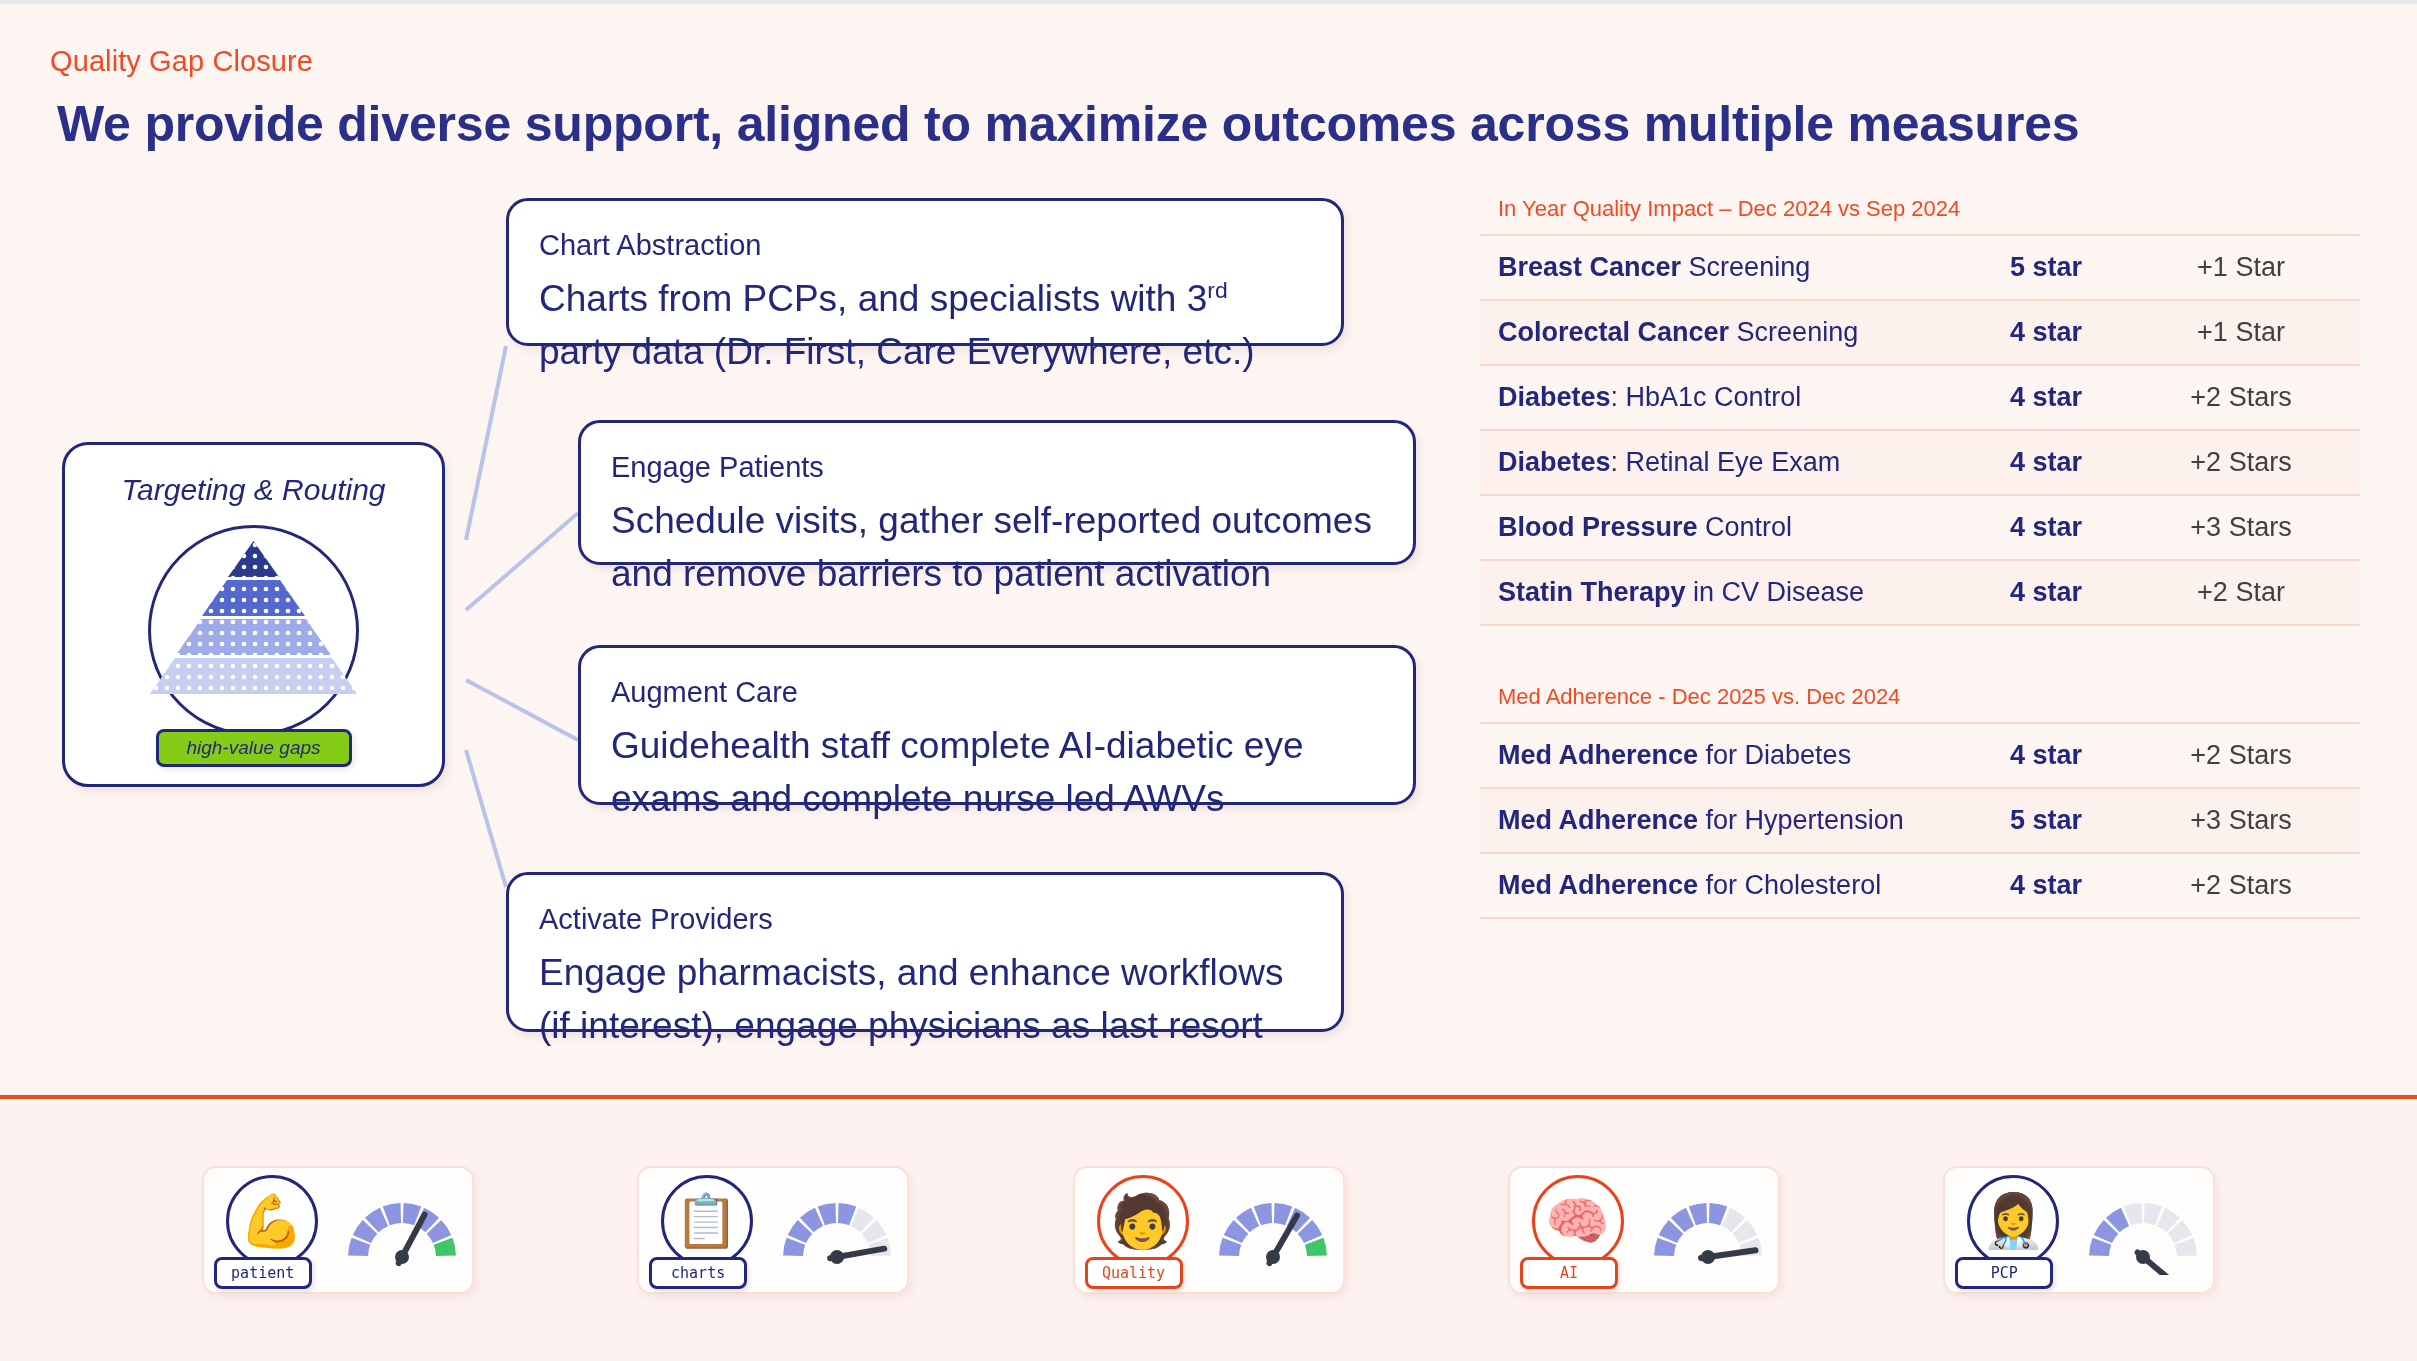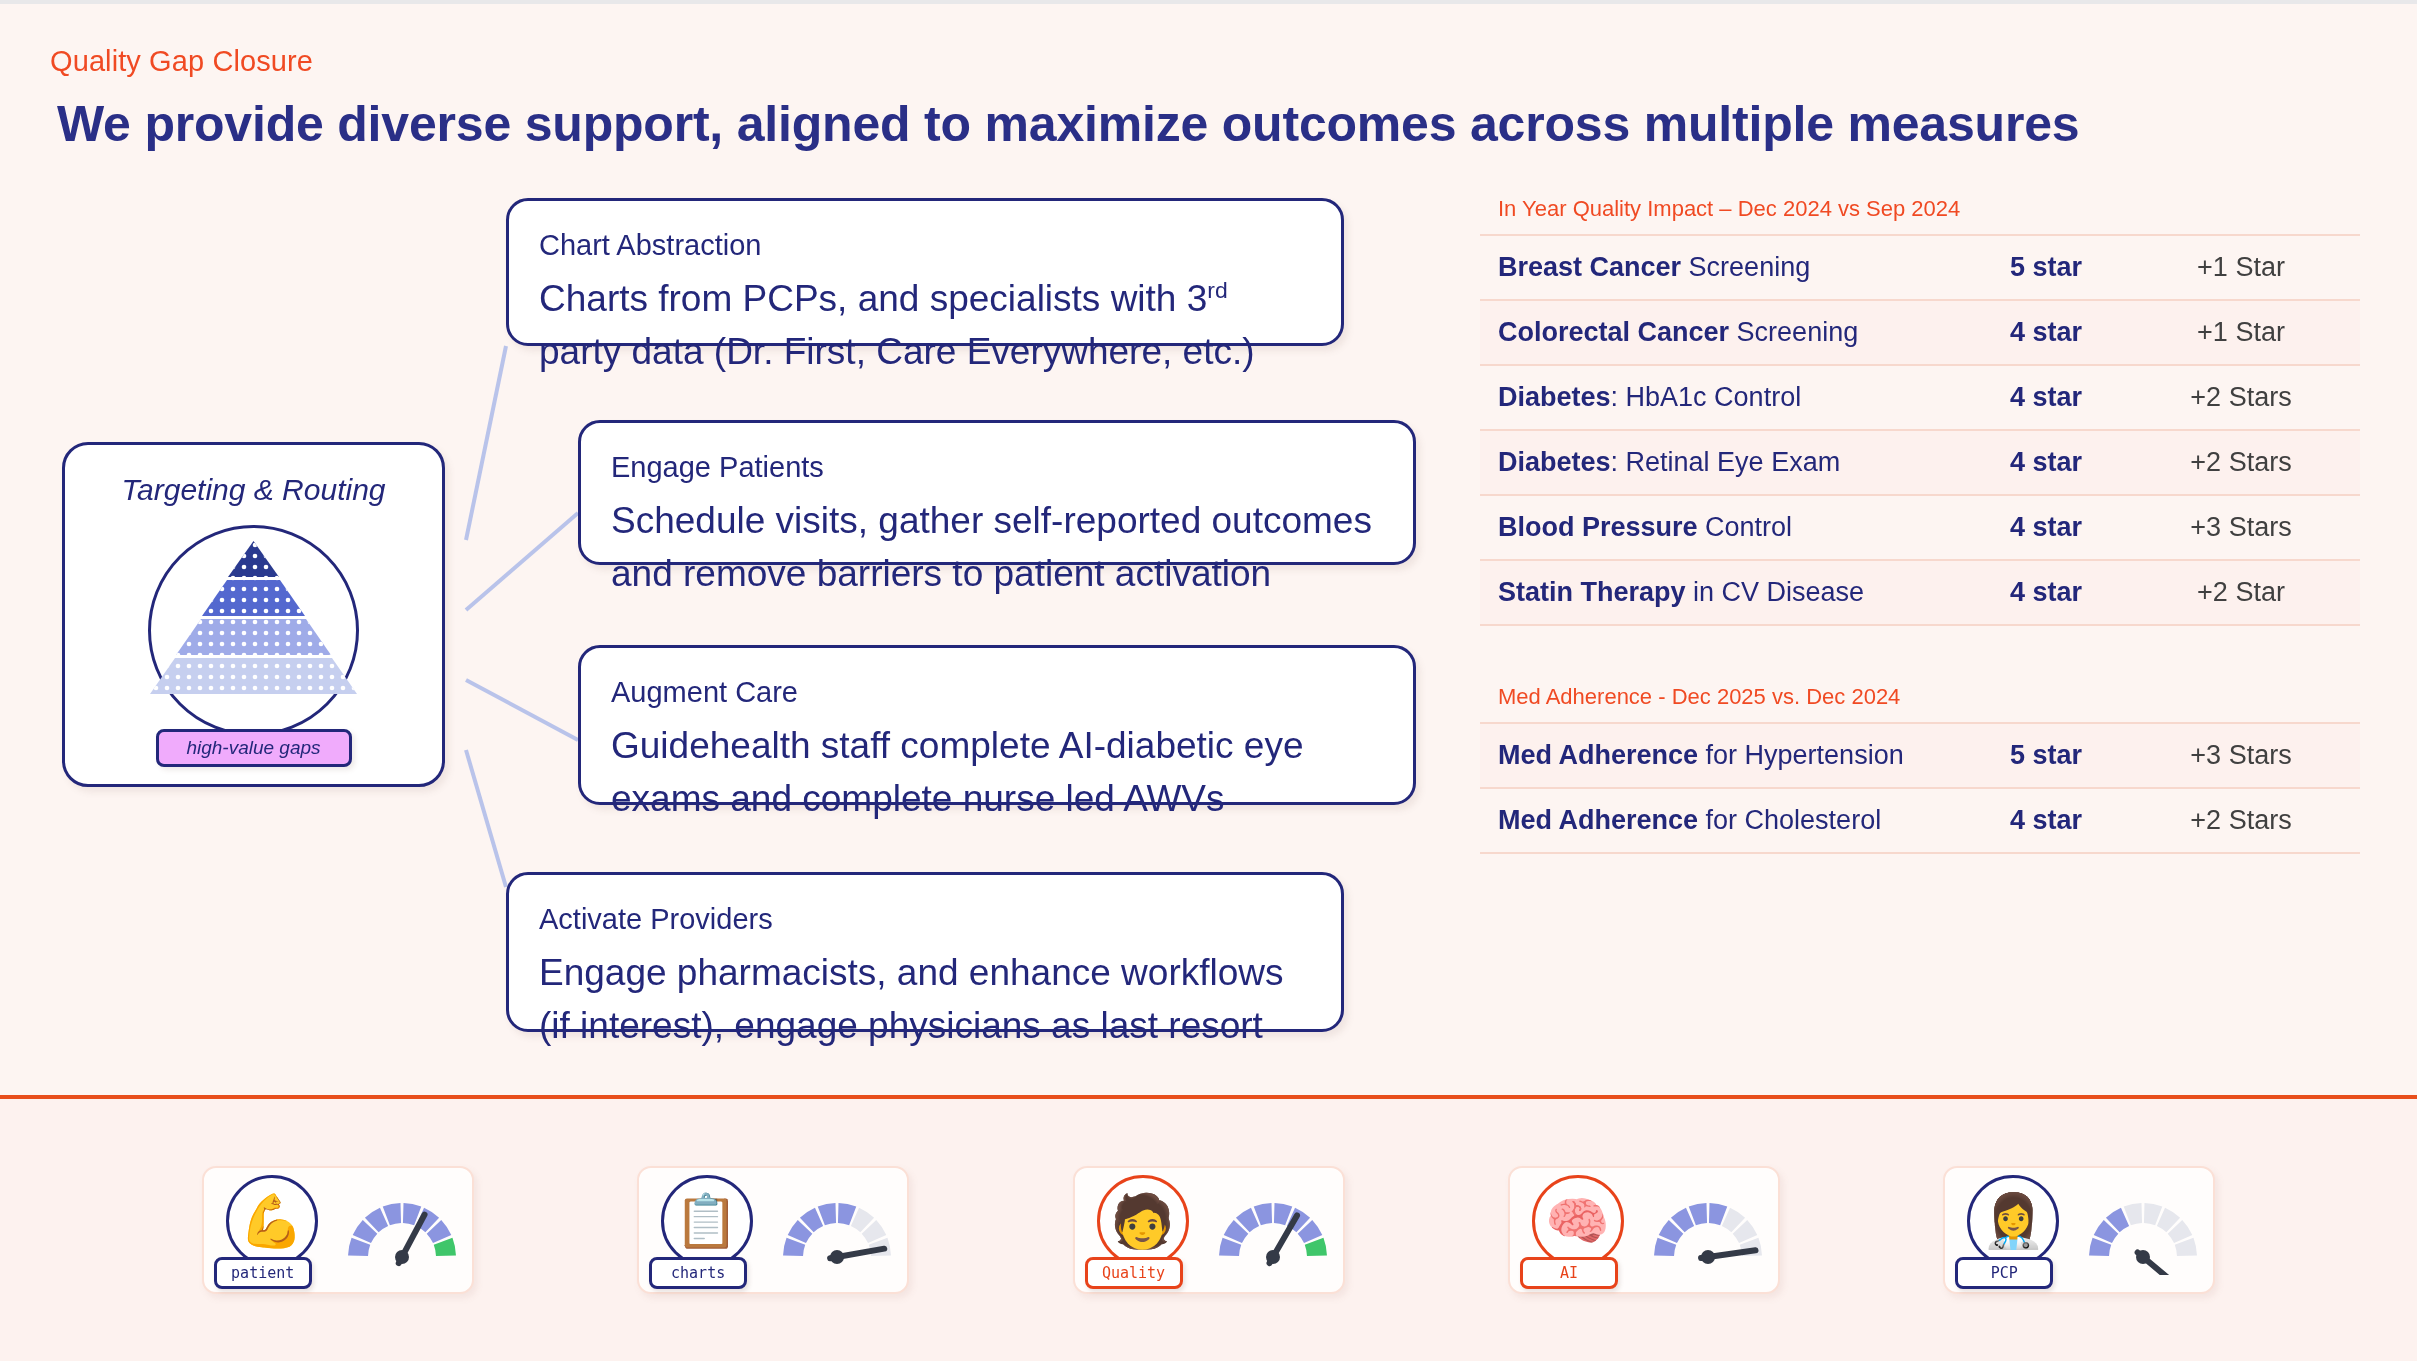--- a/index.html
+++ b/index.html
@@ -111,21 +111,21 @@
   .pyramid {
     position: absolute;
     left: 0; top: 18px;
     width: 225px; height: 156px;
   }
   .pill {
     position: absolute;
     left: 50%; transform: translateX(-50%);
     bottom: -26px;
     width: 196px; height: 38px;
-    background: #f0abfc;
+    background: #84cc16;
     border: 3px solid #23277a;
     border-radius: 8px;
     display: flex; align-items: center; justify-content: center;
     font-size: 19px;
     color: #23277a;
     box-shadow: 3px 3px 5px rgba(120,90,80,0.13);
   }
 
   
   .right-panel {
@@ -325,20 +325,25 @@
             <td class="c-measure"><b>Statin Therapy</b><span> in CV Disease</span></td>
             <td class="c-star">4 star</td>
             <td class="c-delta">+2 Star</td>
           </tr>
         </tbody>
       </table>
       <div class="sec-gap"></div>
       <div class="sec-title">Med Adherence - Dec 2025 vs. Dec 2024</div>
       <table class="tbl">
         <tbody>
+          <tr>
+            <td class="c-measure"><b>Med Adherence</b><span> for Diabetes</span></td>
+            <td class="c-star">4 star</td>
+            <td class="c-delta">+2 Stars</td>
+          </tr>
           <tr class="alt">
             <td class="c-measure"><b>Med Adherence</b><span> for Hypertension</span></td>
             <td class="c-star">5 star</td>
             <td class="c-delta">+3 Stars</td>
           </tr>
           <tr>
             <td class="c-measure"><b>Med Adherence</b><span> for Cholesterol</span></td>
             <td class="c-star">4 star</td>
             <td class="c-delta">+2 Stars</td>
           </tr>

